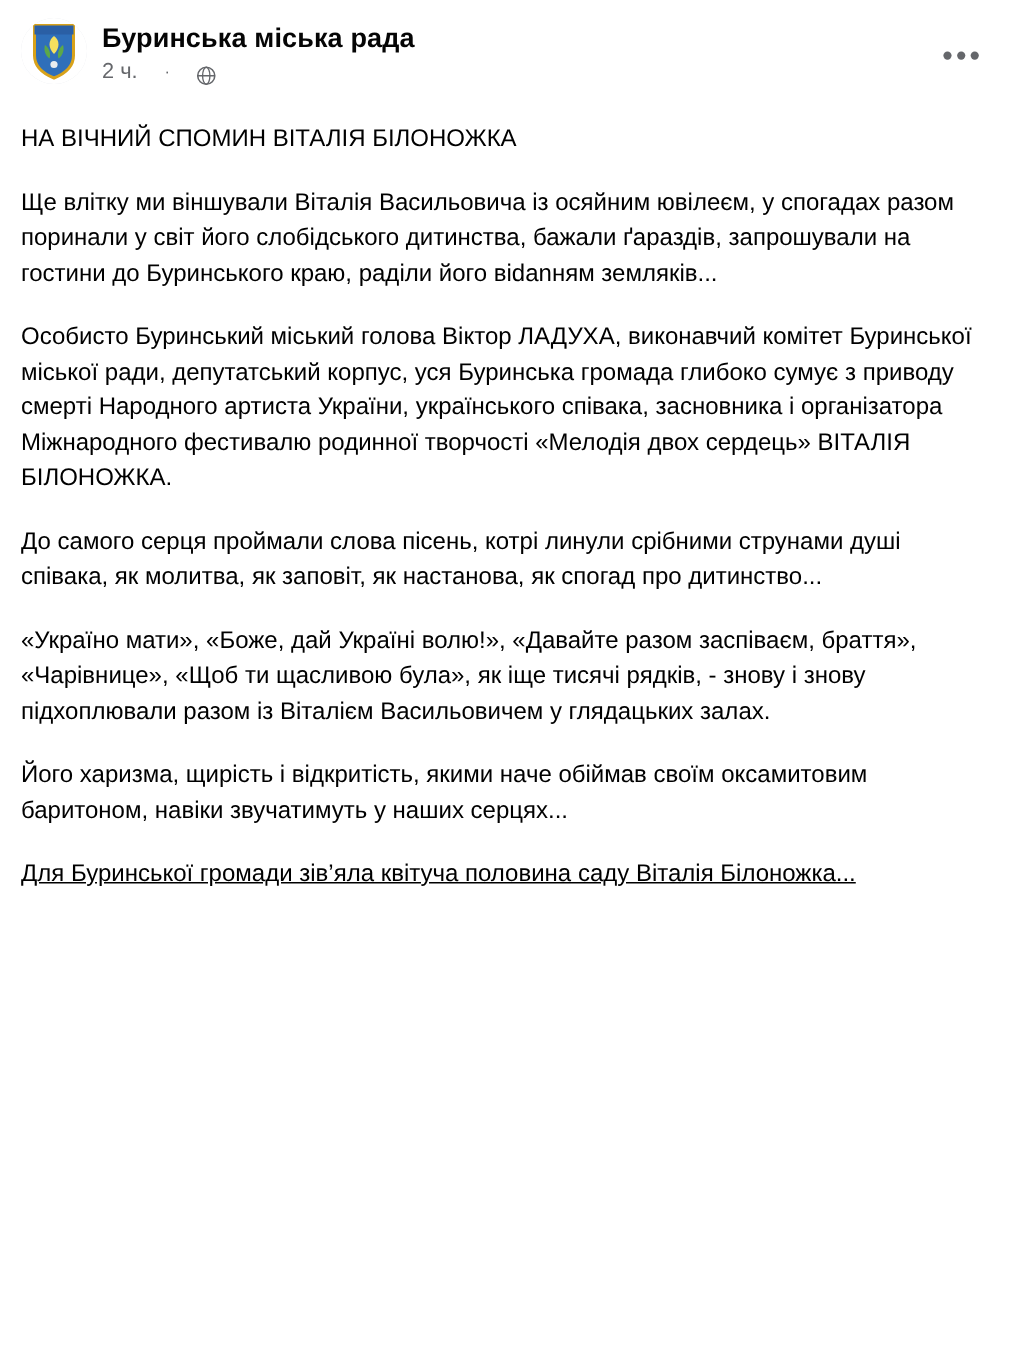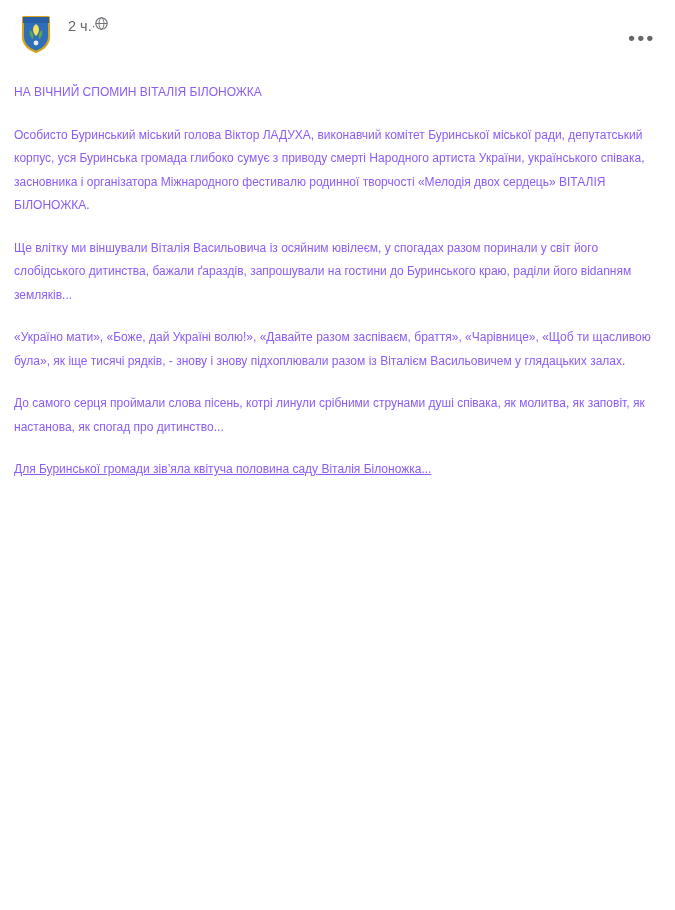--- a/index.html
+++ b/index.html
@@ -40,22 +40,22 @@
   }
   .page-name {
     font-size: 18px;
     font-weight: bold;
     color: #050505;
     line-height: 22px;
     letter-spacing: .1px;
   }
   .meta {
     display: flex;
-    align-items: flex-start;
-    gap: 0;
+    align-items: flex-end;
+    gap: 18px;
     margin-top: 3px;
     color: #65676b;
     font-size: 14.5px;
     line-height: 18px;
   }
   .meta .dot {
     font-size: 11px;
     line-height: 18px;
     color: #65676b;
   }
@@ -72,23 +72,23 @@
     letter-spacing: 2.5px;
     color: #65676b;
     font-size: 19px;
     line-height: 1;
     font-weight: bold;
     cursor: pointer;
     user-select: none;
   }
   .post-body {
     margin-top: 17px;
-    font-size: 12px;
+    font-size: 16px;
     line-height: 23.5px;
-    color: #8b5cf6;
+    color: #000000;
   }
   .post-body p {
     margin: 0 0 19px 0;
   }
   .post-body p:last-child { margin-bottom: 0; text-decoration: underline; }
   .title-line { margin-bottom: 20px; }
 </style>
 </head>
 <body>
 
@@ -102,38 +102,40 @@
         <path d="M9 5 h26 v20 c0 9 -8 13 -13 15 c-5 -2 -13 -6 -13 -15 z" fill="#2f6fba" stroke="#d8a21a" stroke-width="2"></path>
         <path d="M9 5 h26 v6 h-26 z" fill="#2a5fa5"></path>
         <path d="M22 12 c4 3 4 8 0 12 c-4 -4 -4 -9 0 -12 z" fill="#f6e05e"></path>
         <path d="M16 18 c3 2 4 6 3 9 c-3 -2 -4 -6 -3 -9 z" fill="#5ca84a"></path>
         <path d="M28 18 c1 3 0 7 -3 9 c-1 -3 0 -7 3 -9 z" fill="#5ca84a"></path>
         <circle cx="22" cy="31" r="2.4" fill="#e8ecef"></circle>
       </svg>
     </div>
 
     <div class="header-text">
+      <div class="page-name">Буринська міська рада</div>
       <div class="meta">
         <span>2 ч.</span>
         <span class="dot">·</span>
         <span class="globe-icon">
           <svg width="13" height="13" viewBox="0 0 16 16" xmlns="http://www.w3.org/2000/svg">
             <circle cx="8" cy="8" r="7" fill="none" stroke="#65676b" stroke-width="1.3"></circle>
             <ellipse cx="8" cy="8" rx="3" ry="7" fill="none" stroke="#65676b" stroke-width="1.1"></ellipse>
             <line x1="1" y1="8" x2="15" y2="8" stroke="#65676b" stroke-width="1.1"></line>
           </svg>
         </span>
       </div>
     </div>
 
     <div class="more-btn">•••</div>
   </div>
 
   <div class="post-body">
     <p class="title-line">НА ВІЧНИЙ СПОМИН ВІТАЛІЯ БІЛОНОЖКА</p>
+    <p>Ще влітку ми віншували Віталія Васильовича із осяйним ювілеєм, у спогадах разом поринали у світ його слобідського дитинства, бажали ґараздів, запрошували на гостини до Буринського краю, раділи його віdanням земляків...</p>
     <p>Особисто Буринський міський голова Віктор ЛАДУХА, виконавчий комітет Буринської міської ради, депутатський корпус, уся Буринська громада глибоко сумує з приводу смерті Народного артиста України, українського співака, засновника і організатора Міжнародного фестивалю родинної творчості «Мелодія двох сердець» ВІТАЛІЯ БІЛОНОЖКА.</p>
-    <p>Ще влітку ми віншували Віталія Васильовича із осяйним ювілеєм, у спогадах разом поринали у світ його слобідського дитинства, бажали ґараздів, запрошували на гостини до Буринського краю, раділи його віdanням земляків...</p>
+    <p>До самого серця проймали слова пісень, котрі линули срібними струнами душі співака, як молитва, як заповіт, як настанова, як спогад про дитинство...</p>
     <p>«Україно мати», «Боже, дай Україні волю!», «Давайте разом заспіваєм, браття», «Чарівнице», «Щоб ти щасливою була», як іще тисячі рядків, - знову і знову підхоплювали разом із Віталієм Васильовичем у глядацьких залах.</p>
-    <p>До самого серця проймали слова пісень, котрі линули срібними струнами душі співака, як молитва, як заповіт, як настанова, як спогад про дитинство...</p>
+    <p>Його харизма, щирість і відкритість, якими наче обіймав своїм оксамитовим баритоном, навіки звучатимуть у наших серцях...</p>
     <p>Для Буринської громади зів’яла квітуча половина саду Віталія Білоножка...</p>
   </div>
 
 </div>
 
 </body></html>

